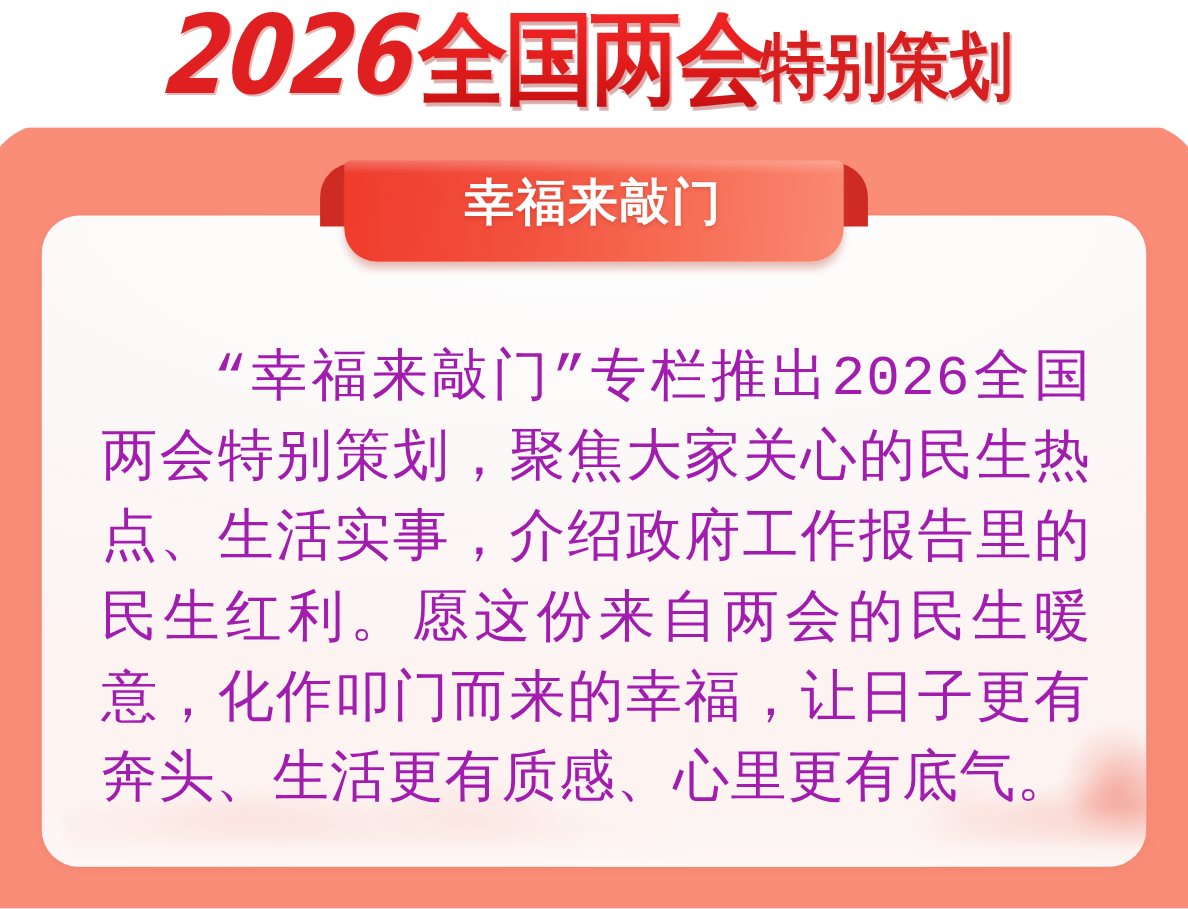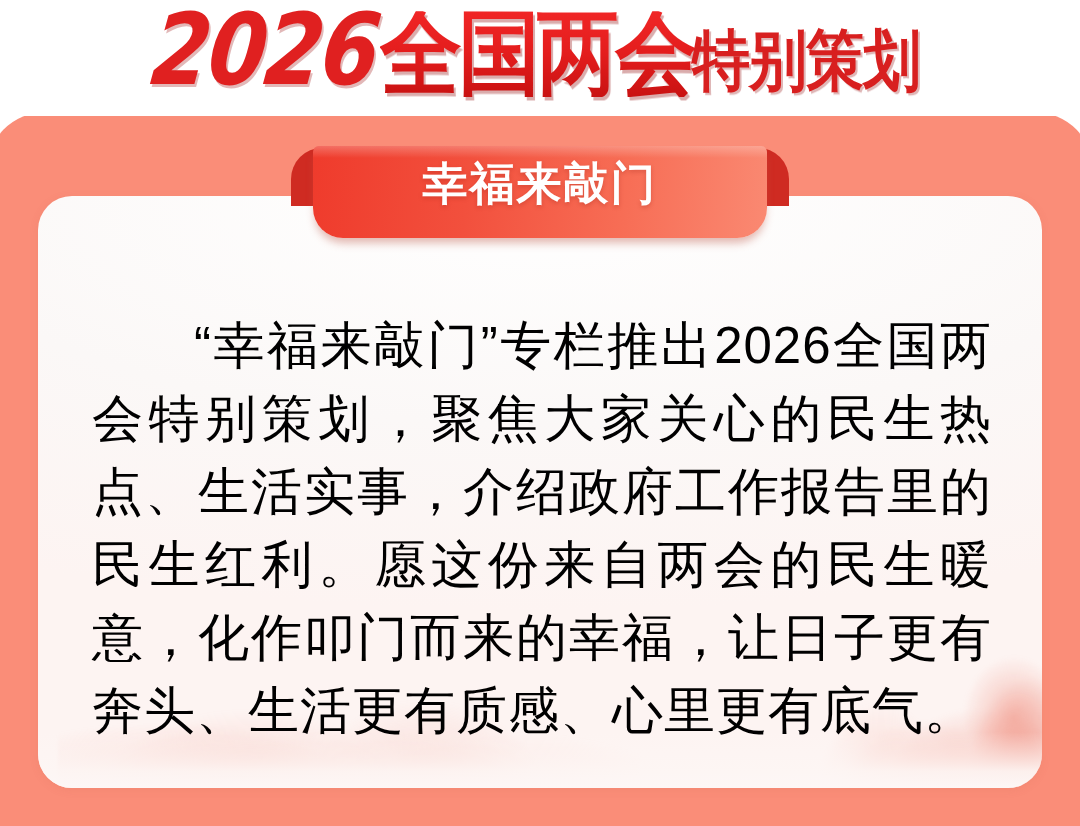--- a/index.html
+++ b/index.html
@@ -208,22 +208,22 @@
     white-space: nowrap;
   }
 
   
   .body-copy {
     position: absolute;
     left: 92px;
     top: 272px;
     width: 900px;
     z-index: 25;
-    color: #000000;
-    font-family: Liberation Sans, sans-serif;
+    color: #a21caf;
+    font-family: Liberation Mono, monospace;
     font-size: 51px;
     line-height: 73px;
     letter-spacing: 1px;
     text-align: justify;
     text-justify: inter-character;
     text-indent: 2em;
     font-weight: 500;
     margin-top: 37px;
   }
 </style>

